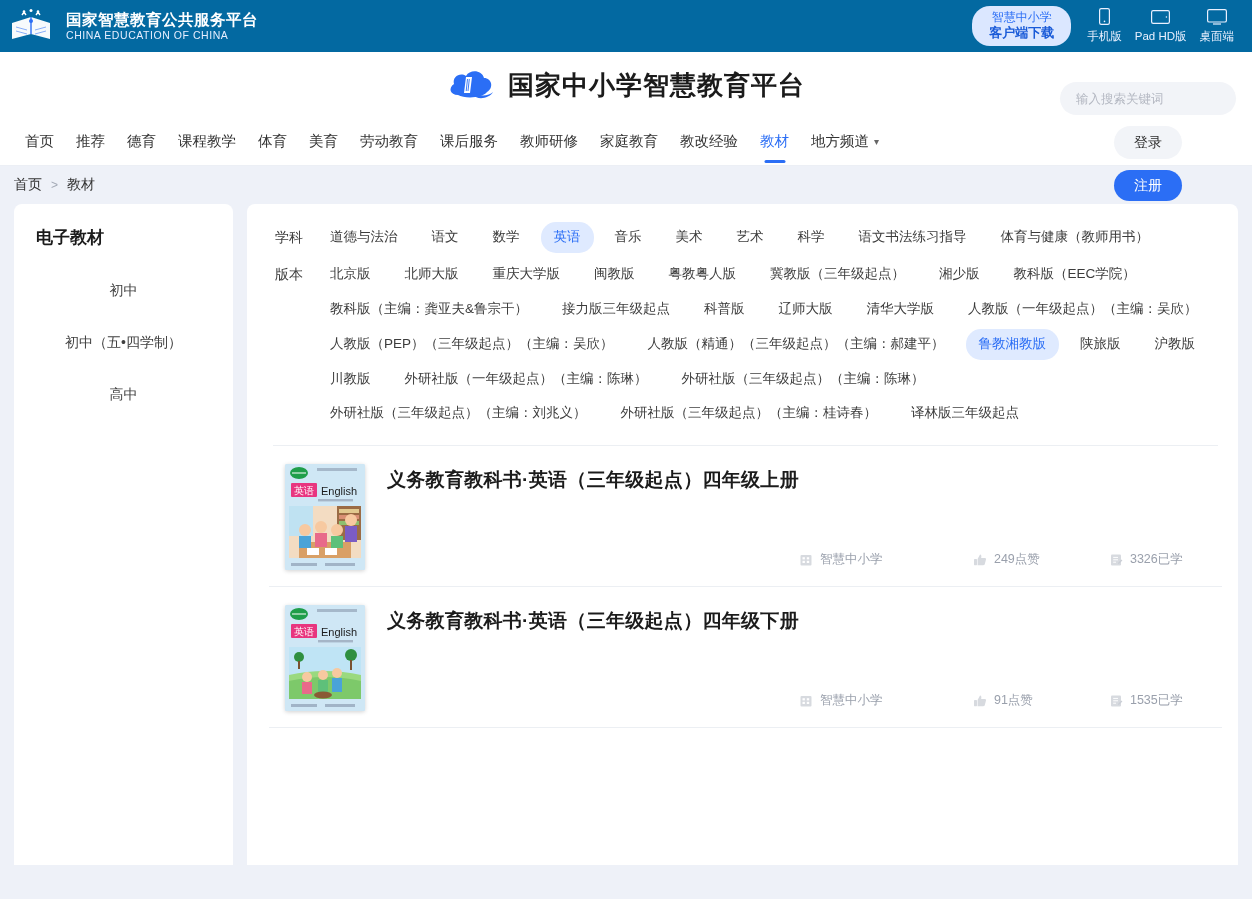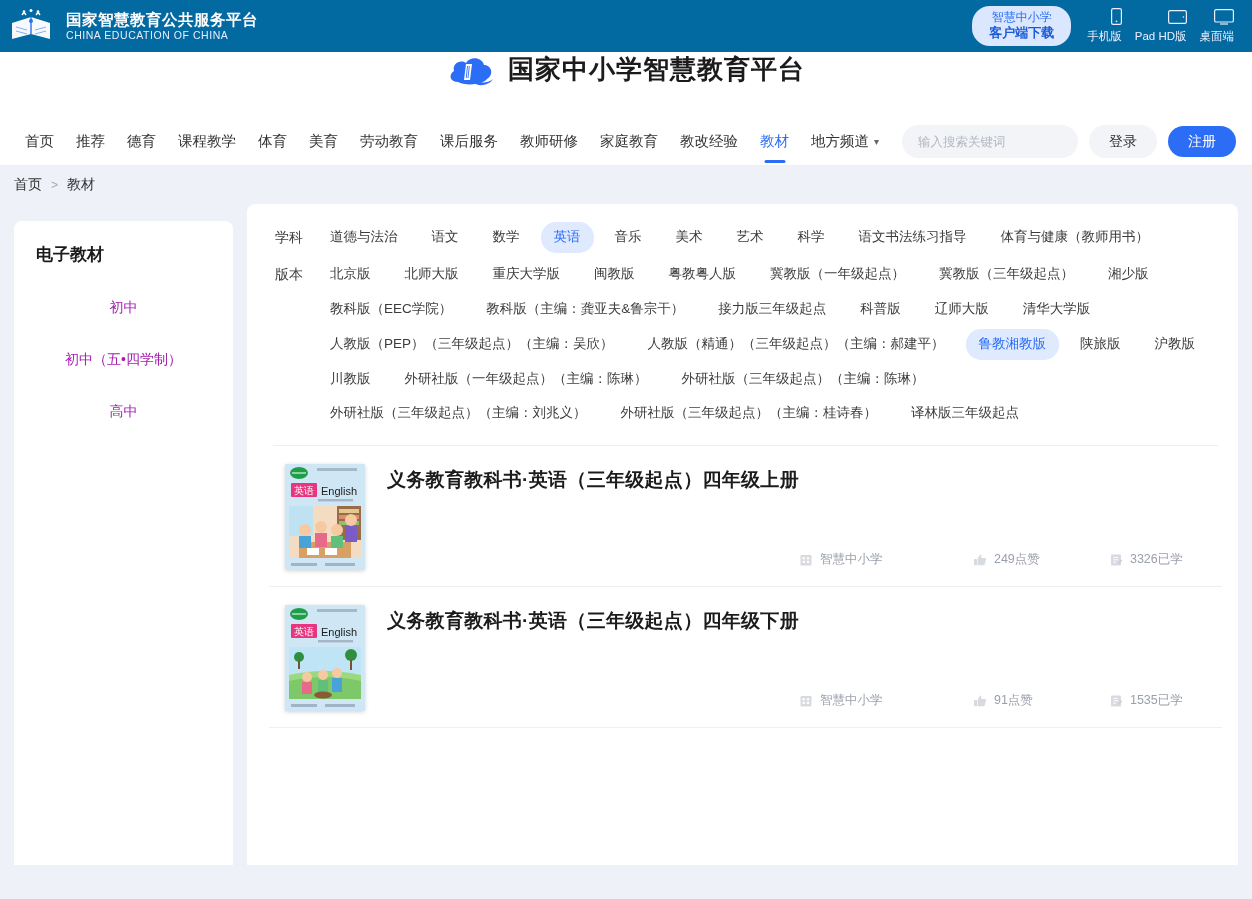--- a/index.html
+++ b/index.html
@@ -28,49 +28,49 @@
   }
   .topbar-right { display: flex; align-items: center; gap: 16px; }
   .client-dl {
     background: #dbe7ff; border-radius: 18px;
     padding: 4px 17px 5px; text-align: center; line-height: 1.22; cursor: pointer;
   }
   .client-dl-l1 { font-size: 12px; color: #2b6ef5; }
   .client-dl-l2 { font-size: 13px; color: #1a5bd8; font-weight: bold; }
   .dev-links { display: flex; align-items: flex-end; gap: 13px; }
   .dev-item {
-    display: flex; flex-direction: column; align-items: flex-end; gap: 3px;
+    display: flex; flex-direction: column; align-items: center; gap: 3px;
     color: #eaf0ff; font-size: 11.5px; cursor: pointer;
   }
   .dev-glyph { height: 18px; display: flex; align-items: center; justify-content: center; }
 
   
   .brandbar {
     height: 66px; background: #fff;
-    display: flex; align-items: flex-start; justify-content: center; gap: 11px;
+    display: flex; align-items: center; justify-content: center; gap: 11px;
   }
   .brand-title { font-size: 26px; font-weight: bold; color: #1b1b1b; letter-spacing: 1px; }
 
   
   .navbar {
     height: 48px; background: #fff; display: flex; align-items: center;
     padding: 0 16px 0 14px; border-bottom: 1px solid #eceff5;
   }
   .nav-items { display: flex; align-items: center; gap: 0; }
   .nav-item {
     font-size: 14.5px; color: #333; padding: 0 11px; position: relative;
     height: 47px; display: flex; align-items: center; cursor: pointer; white-space: nowrap;
   }
   .nav-item.active { color: #2b6ef5; }
   .nav-item.active::after {
     content: ""; position: absolute; bottom: 2px; left: 50%; transform: translateX(-50%);
     width: 21px; height: 3px; background: #2b6ef5; border-radius: 2px;
   }
   .nav-caret { margin-left: 5px; font-size: 10px; color: #666; }
-  .nav-right { margin-left: auto; display: flex; align-items: center; gap: 11px; }
+  .nav-right { margin-left: auto; display: flex; align-items: center; gap: 11px; flex-direction: column; }
   .search-box {
     width: 176px; height: 33px; background: #f2f4f8; border-radius: 17px;
     display: flex; align-items: center; padding: 0 12px 0 16px; gap: 6px;
   }
   .search-input {
     flex: 1; border: none; background: transparent; outline: none;
     font-size: 12.5px; color: #333; font-family: inherit;
   }
   .search-input::placeholder { color: #b4b8c2; }
   .btn-login {
@@ -88,28 +88,28 @@
     font-size: 14px; color: #333; gap: 9px; background: #eef1f8;
   }
   .bc-sep { color: #a3a9b5; font-size: 12px; }
 
   
   .content { display: flex; gap: 14px; padding: 0 14px; height: 661px; }
 
   
   .sidebar {
     width: 219px; background: #fff; border-radius: 8px 8px 0 0;
-    padding: 22px 14px 0; flex: none; margin-top: 17px;
+    padding: 22px 14px 0; flex: none;
   }
   .sidebar-title {
     font-size: 17px; font-weight: bold; color: #1b1b1b; padding-left: 8px; margin-bottom: 22px;
   }
   .side-item {
     height: 40px; display: flex; align-items: center; justify-content: center;
-    font-size: 14px; color: #a21caf; border-radius: 7px; margin-bottom: 12px; cursor: pointer;
+    font-size: 14px; color: #404040; border-radius: 7px; margin-bottom: 12px; cursor: pointer;
   }
   .side-item.active { background: #dfeaff; color: #2b6ef5; font-weight: bold; }
 
   
   .main {
     flex: 1; background: #fff; border-radius: 8px 8px 0 0;
     padding: 16px 16px 0 22px; overflow: hidden;
   }
 
   .filter-group { display: flex; margin-bottom: 2px; }
@@ -308,29 +308,29 @@
     </div>
 
     <div class="filter-group">
       <div class="filter-label">版本</div>
       <div class="filter-opts">
         <div class="opt">北京版</div>
         <div class="opt">北师大版</div>
         <div class="opt">重庆大学版</div>
         <div class="opt">闽教版</div>
         <div class="opt">粤教粤人版</div>
-        <div class="opt">冀教版（一年级起点）</div>
         <div class="opt">冀教版（三年级起点）</div>
         <div class="opt">湘少版</div>
         <div class="opt">教科版（EEC学院）</div>
         <div class="opt">教科版（主编：龚亚夫&amp;鲁宗干）</div>
         <div class="opt">接力版三年级起点</div>
         <div class="opt">科普版</div>
         <div class="opt">辽师大版</div>
         <div class="opt">清华大学版</div>
+        <div class="opt">人教版（一年级起点）（主编：吴欣）</div>
         <div class="opt">人教版（PEP）（三年级起点）（主编：吴欣）</div>
         <div class="opt">人教版（精通）（三年级起点）（主编：郝建平）</div>
         <div class="opt active">鲁教湘教版</div>
         <div class="opt">陕旅版</div>
         <div class="opt">沪教版</div>
         <div class="opt">川教版</div>
         <div class="opt">外研社版（一年级起点）（主编：陈琳）</div>
         <div class="opt">外研社版（三年级起点）（主编：陈琳）</div>
         <div class="opt">外研社版（三年级起点）（主编：刘兆义）</div>
         <div class="opt">外研社版（三年级起点）（主编：桂诗春）</div>

